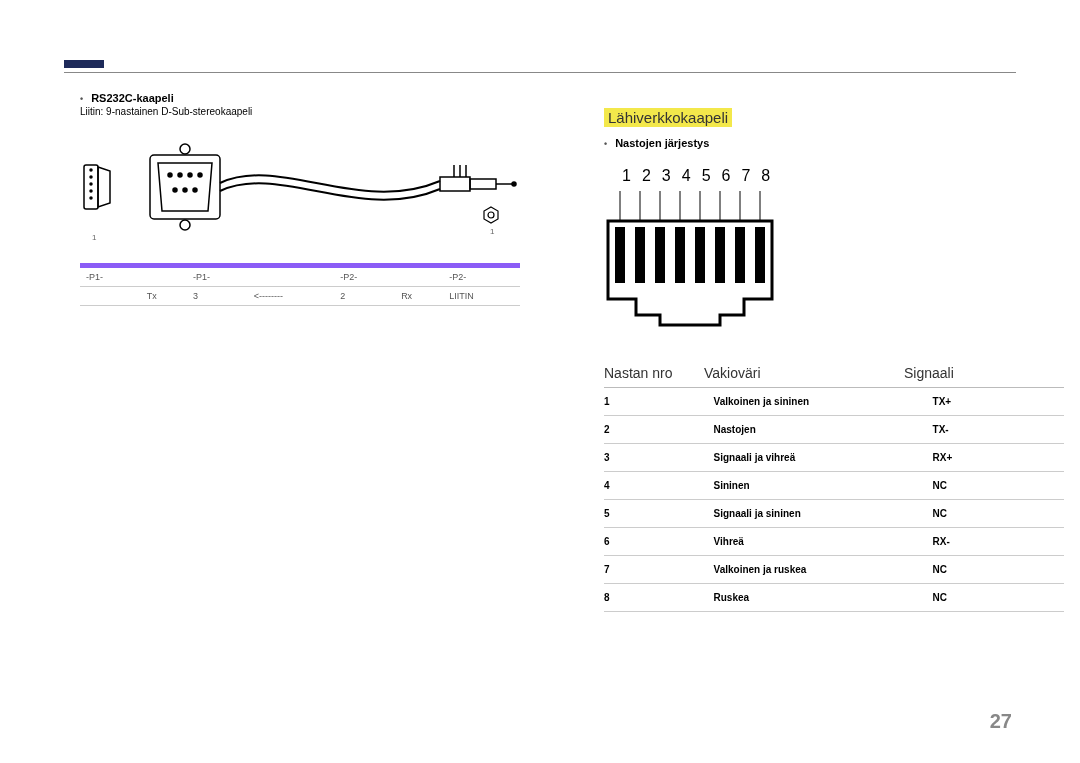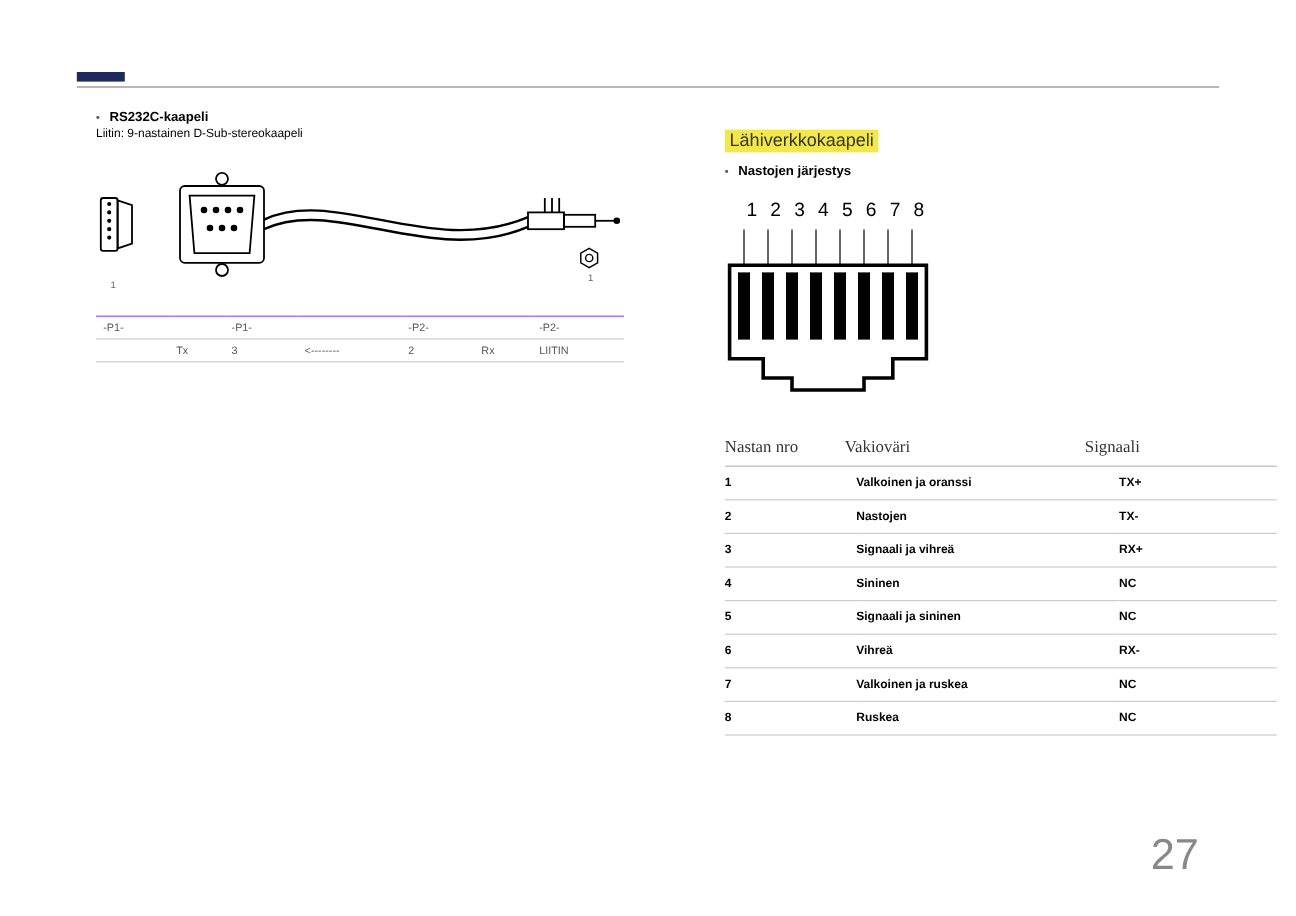--- a/index.html
+++ b/index.html
@@ -67,21 +67,21 @@
     border-collapse: collapse;
     width: 100%;
     font-size: 9px;
     color: #555;
     margin-top: 8px;
   }
   .rs232-table td {
     padding: 4px 6px;
     border-bottom: 1px solid #ccc;
   }
-  .rs232-table tr:first-child td { border-top: 1px solid #8b5cf6; }
+  .rs232-table tr:first-child td { border-top: 5px solid #8b5cf6; }
 
   .section-heading {
     display: inline-block;
     font-size: 15px;
     color: #333;
     background: #f3e84b;
     padding: 1px 4px;
     margin-bottom: 10px;
   }
   .pinorder-label {
@@ -101,46 +101,45 @@
     letter-spacing: 0;
   }
   .rj45-svg { margin-left: 0; }
   .lan-table-head {
     display: flex;
     font-size: 14px;
     color: #333;
     margin-top: 30px;
     padding-bottom: 6px;
     border-bottom: 1px solid #bbb;
-    font-family: Liberation Serif, serif;
   }
   .lan-table-head > div:nth-child(1){ width: 100px; }
   .lan-table-head > div:nth-child(2){ width: 200px; }
   .lan-table-head > div:nth-child(3){ width: 120px; }
   .lan-table {
     width: 100%;
     border-collapse: collapse;
     font-size: 10px;
     font-weight: bold;
     color: #000;
   }
   .lan-table td {
     padding: 8px 0;
     border-bottom: 1px solid #ccc;
   }
   .lan-table td:nth-child(1){ width: 100px; }
   .lan-table td:nth-child(2){ width: 200px; }
   .lan-table td:nth-child(3){ width: 120px; }
   .page-number {
     position: absolute;
-    right: 81px;
+    right: 68px;
     bottom: 30px;
-    font-size: 36px;
+    font-size: 20px;
     color: #888;
-    font-weight: 400;
+    font-weight: 700;
   }
   .tiny-num { font-size: 8px; color: #666; }
 </style>
 </head>
 <body>
 
 <div class="topbar"></div>
 <div class="hr"></div>
 
 <div class="left-col">
@@ -271,21 +270,21 @@
 
   <div class="lan-table-head">
     <div>Nastan nro</div>
     <div>Vakioväri</div>
     <div>Signaali</div>
   </div>
   <table class="lan-table">
     <tbody id="lan-body">
         <tr>
           <td>1</td>
-          <td>Valkoinen ja oranssi</td>
+          <td>Valkoinen ja sininen</td>
           <td>TX+</td>
         </tr>
         <tr>
           <td>2</td>
           <td>Nastojen</td>
           <td>TX-</td>
         </tr>
         <tr>
           <td>3</td>
           <td>Signaali ja vihreä</td>

